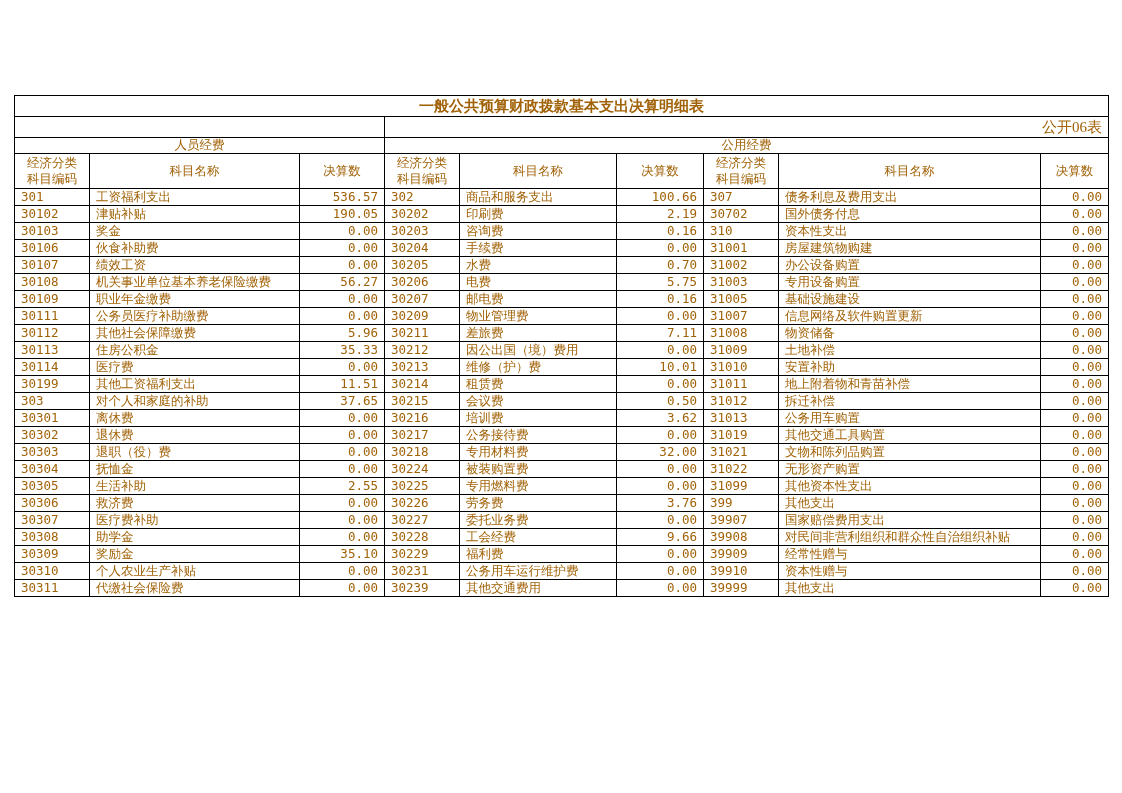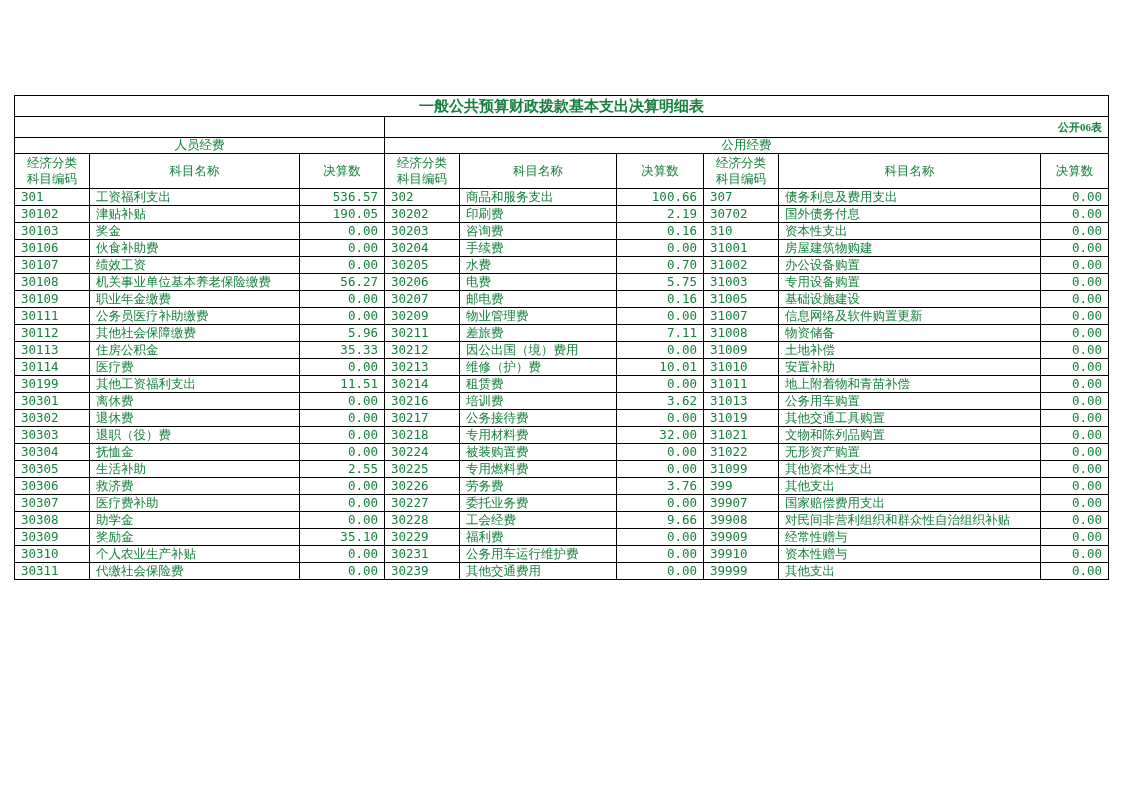--- a/index.html
+++ b/index.html
@@ -1,20 +1,20 @@
 <!DOCTYPE html>
 <html><head>
 <meta charset="utf-8">
 <style>
   html,body { margin:0; padding:0; background:#ffffff; }
   .page {
     position:relative;
     width:1122px; height:707px;
     background:#ffffff;
-    color:#15803d;
+    color:#a16207;
     font-family:"Liberation Serif","DejaVu Serif",serif;
     overflow:hidden;
   }
   table.report {
     position:absolute;
     left:14px; top:95px;
     width:1094px;
     border-collapse:collapse;
     table-layout:fixed;
   }
@@ -30,22 +30,22 @@
   tr.title-row td {
     height:20px;
     text-align:center;
     font-weight:bold;
     font-size:15px;
     line-height:20px;
   }
   tr.label-row td { height:20px; }
   tr.label-row td.doc-label {
     text-align:right;
-    font-weight:bold;
-    font-size:11px;
+    font-weight:normal;
+    font-size:15px;
   }
   tr.dept-row td {
     height:14px;
     line-height:14px;
     border-bottom:2px solid #000;
   }
   tr.dept-row td.unit { text-align:right; }
   tr.group-row td {
     height:15px;
     line-height:15px;
@@ -239,20 +239,31 @@
           <td class="name">其他工资福利支出</td>
           <td class="val">11.51</td>
           <td class="code">30214</td>
           <td class="name">租赁费</td>
           <td class="val">0.00</td>
           <td class="code">31011</td>
           <td class="name">地上附着物和青苗补偿</td>
           <td class="val">0.00</td>
         </tr>
         <tr>
+          <td class="code">303</td>
+          <td class="name">对个人和家庭的补助</td>
+          <td class="val">37.65</td>
+          <td class="code">30215</td>
+          <td class="name">会议费</td>
+          <td class="val">0.50</td>
+          <td class="code">31012</td>
+          <td class="name">拆迁补偿</td>
+          <td class="val">0.00</td>
+        </tr>
+        <tr>
           <td class="code">30301</td>
           <td class="name">离休费</td>
           <td class="val">0.00</td>
           <td class="code">30216</td>
           <td class="name">培训费</td>
           <td class="val">3.62</td>
           <td class="code">31013</td>
           <td class="name">公务用车购置</td>
           <td class="val">0.00</td>
         </tr>

